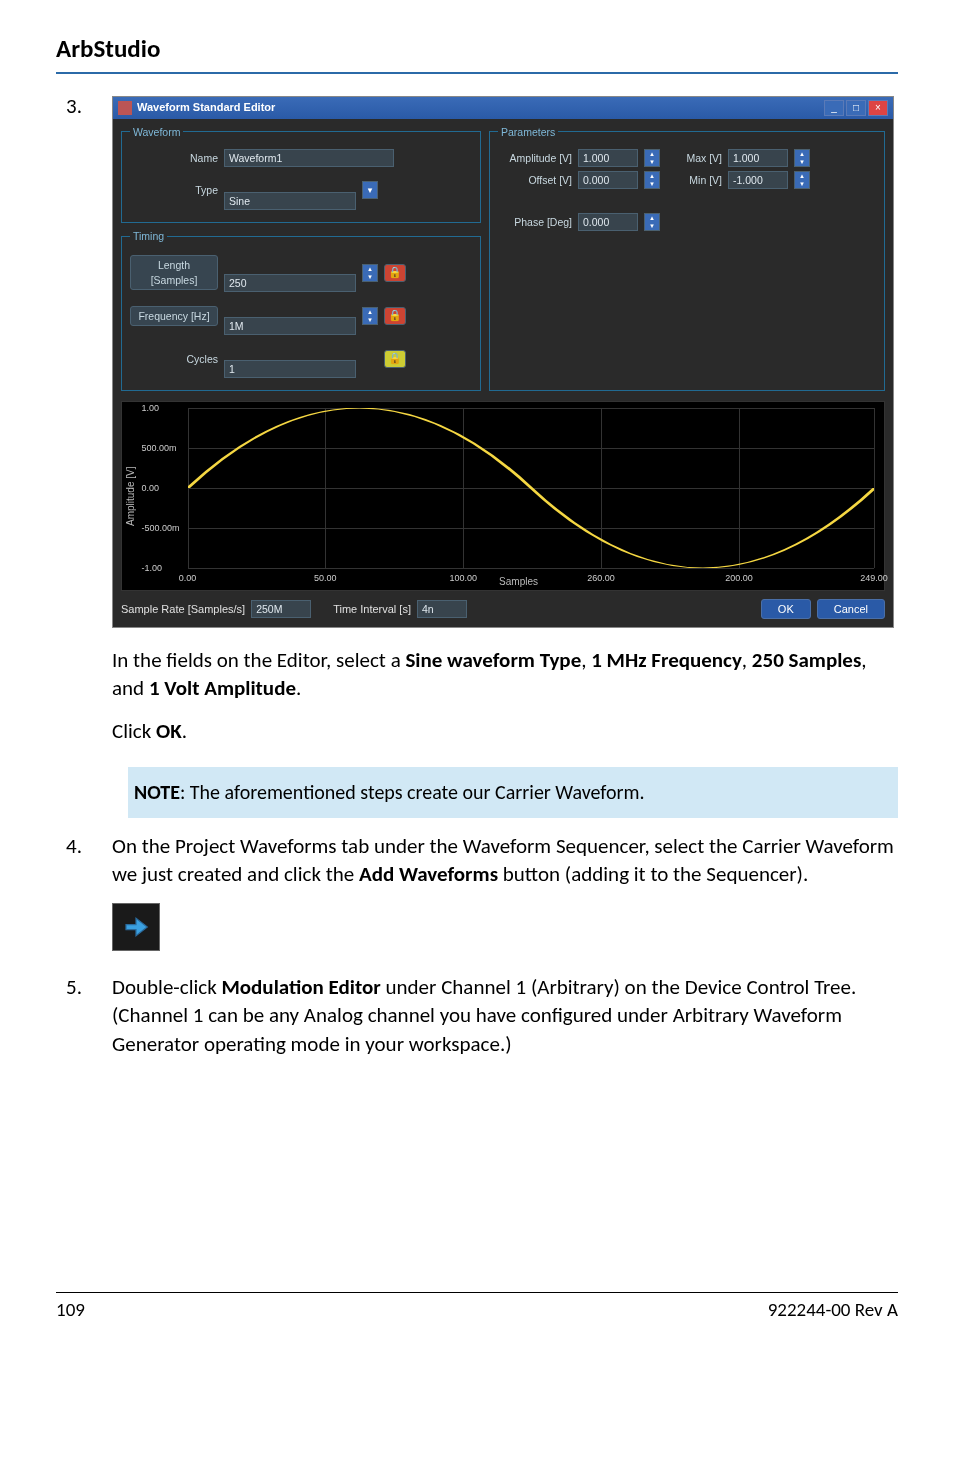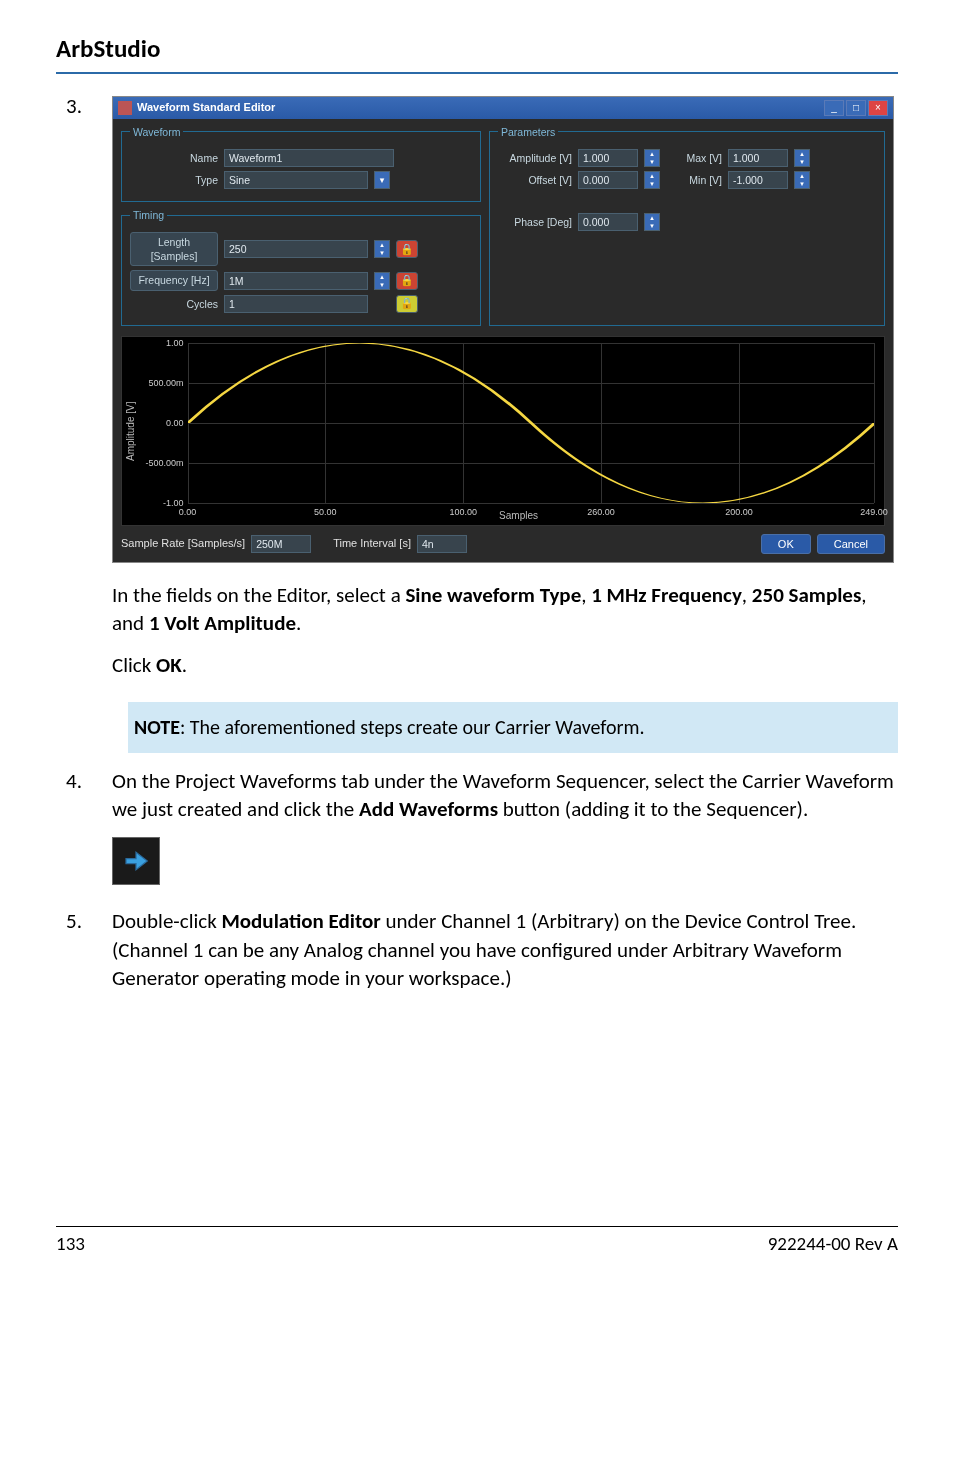--- a/index.html
+++ b/index.html
@@ -93,21 +93,21 @@
   }
   .field-label.btnlabel {
     background:#374550; border:1px solid #4a6070; border-radius:3px;
     padding:2px 4px; text-align:center;
   }
   .textinput {
     background:#38444d; border:1px solid #4a6070; color:#e0e8ee;
     height:18px; padding:0 4px; font-size:10.5px;
   }
   .textinput.w1 { width: 170px; }
-  .textinput.w2 { width: 144px; }
+  .textinput.w2 { width: 132px; margin-top: 21px; }
   .textinput.small { width: 60px; }
   .select-arrow {
     width:16px; height:18px; background:#3a6bb7; border:1px solid #4a6070;
     display:flex;align-items:center;justify-content:center;color:#fff;font-size:9px;
   }
   .spinner {
     width:16px; height:18px; background:#3a6bb7; border:1px solid #4a6070;
     display:flex;flex-direction:column;
   }
   .spinner > div { flex:1; color:#fff; font-size:7px; text-align:center; line-height:7px; }
@@ -128,21 +128,21 @@
   }
   .yaxis-label {
     writing-mode: vertical-rl;
     transform: rotate(180deg);
     font-size:10px; color:#bbb; text-align:center;
     padding: 0 2px;
   }
   .chart-inner { flex:1; position:relative; margin: 6px 10px 22px 48px; }
   .gridline-v { position:absolute; top:0; bottom:0; border-left:1px solid #333; }
   .gridline-h { position:absolute; left:0; right:0; border-top:1px solid #333; }
-  .ytick { position:absolute; left:-46px; width:42px; text-align:right; font-size:9px; color:#ccc; transform: translateY(-50%); }
+  .ytick { position:absolute; left:-46px; width:42px; font-size:9px; color:#ccc; transform: translateY(-50%); }
   .xtick { position:absolute; bottom:-16px; font-size:9px; color:#ccc; transform: translateX(-50%); }
   .sine-path { position:absolute; top:0; left:0; width:100%; height:100%; }
   .xlabel { position:absolute; bottom:2px; left:50%; transform:translateX(-10%); font-size:10px; color:#bbb; }
 
   .dialog-footer {
     display:flex; align-items:center; gap:6px; margin-top:8px;
   }
   .footer-spacer { flex:1; }
   .dlgbtn {
     background:#2a5aa7; color:#fff; border:1px solid #4a6fa7; border-radius:3px;
@@ -354,15 +354,15 @@
 <div class="step-row">
   <div class="step-num">5.</div>
   <div class="step-body">
     <p>
       <span>Double-click </span><b>Modulation Editor</b><span> under Channel 1 (Arbitrary) on the Device Control Tree. (Channel 1 can be any Analog channel you have configured under Arbitrary Waveform Generator operating mode in your workspace.)</span>
     </p>
   </div>
 </div>
 
 <div class="footer">
-  <span>133</span>
+  <span>109</span>
   <span>922244-00 Rev A</span>
 </div>
 
 </body></html>

